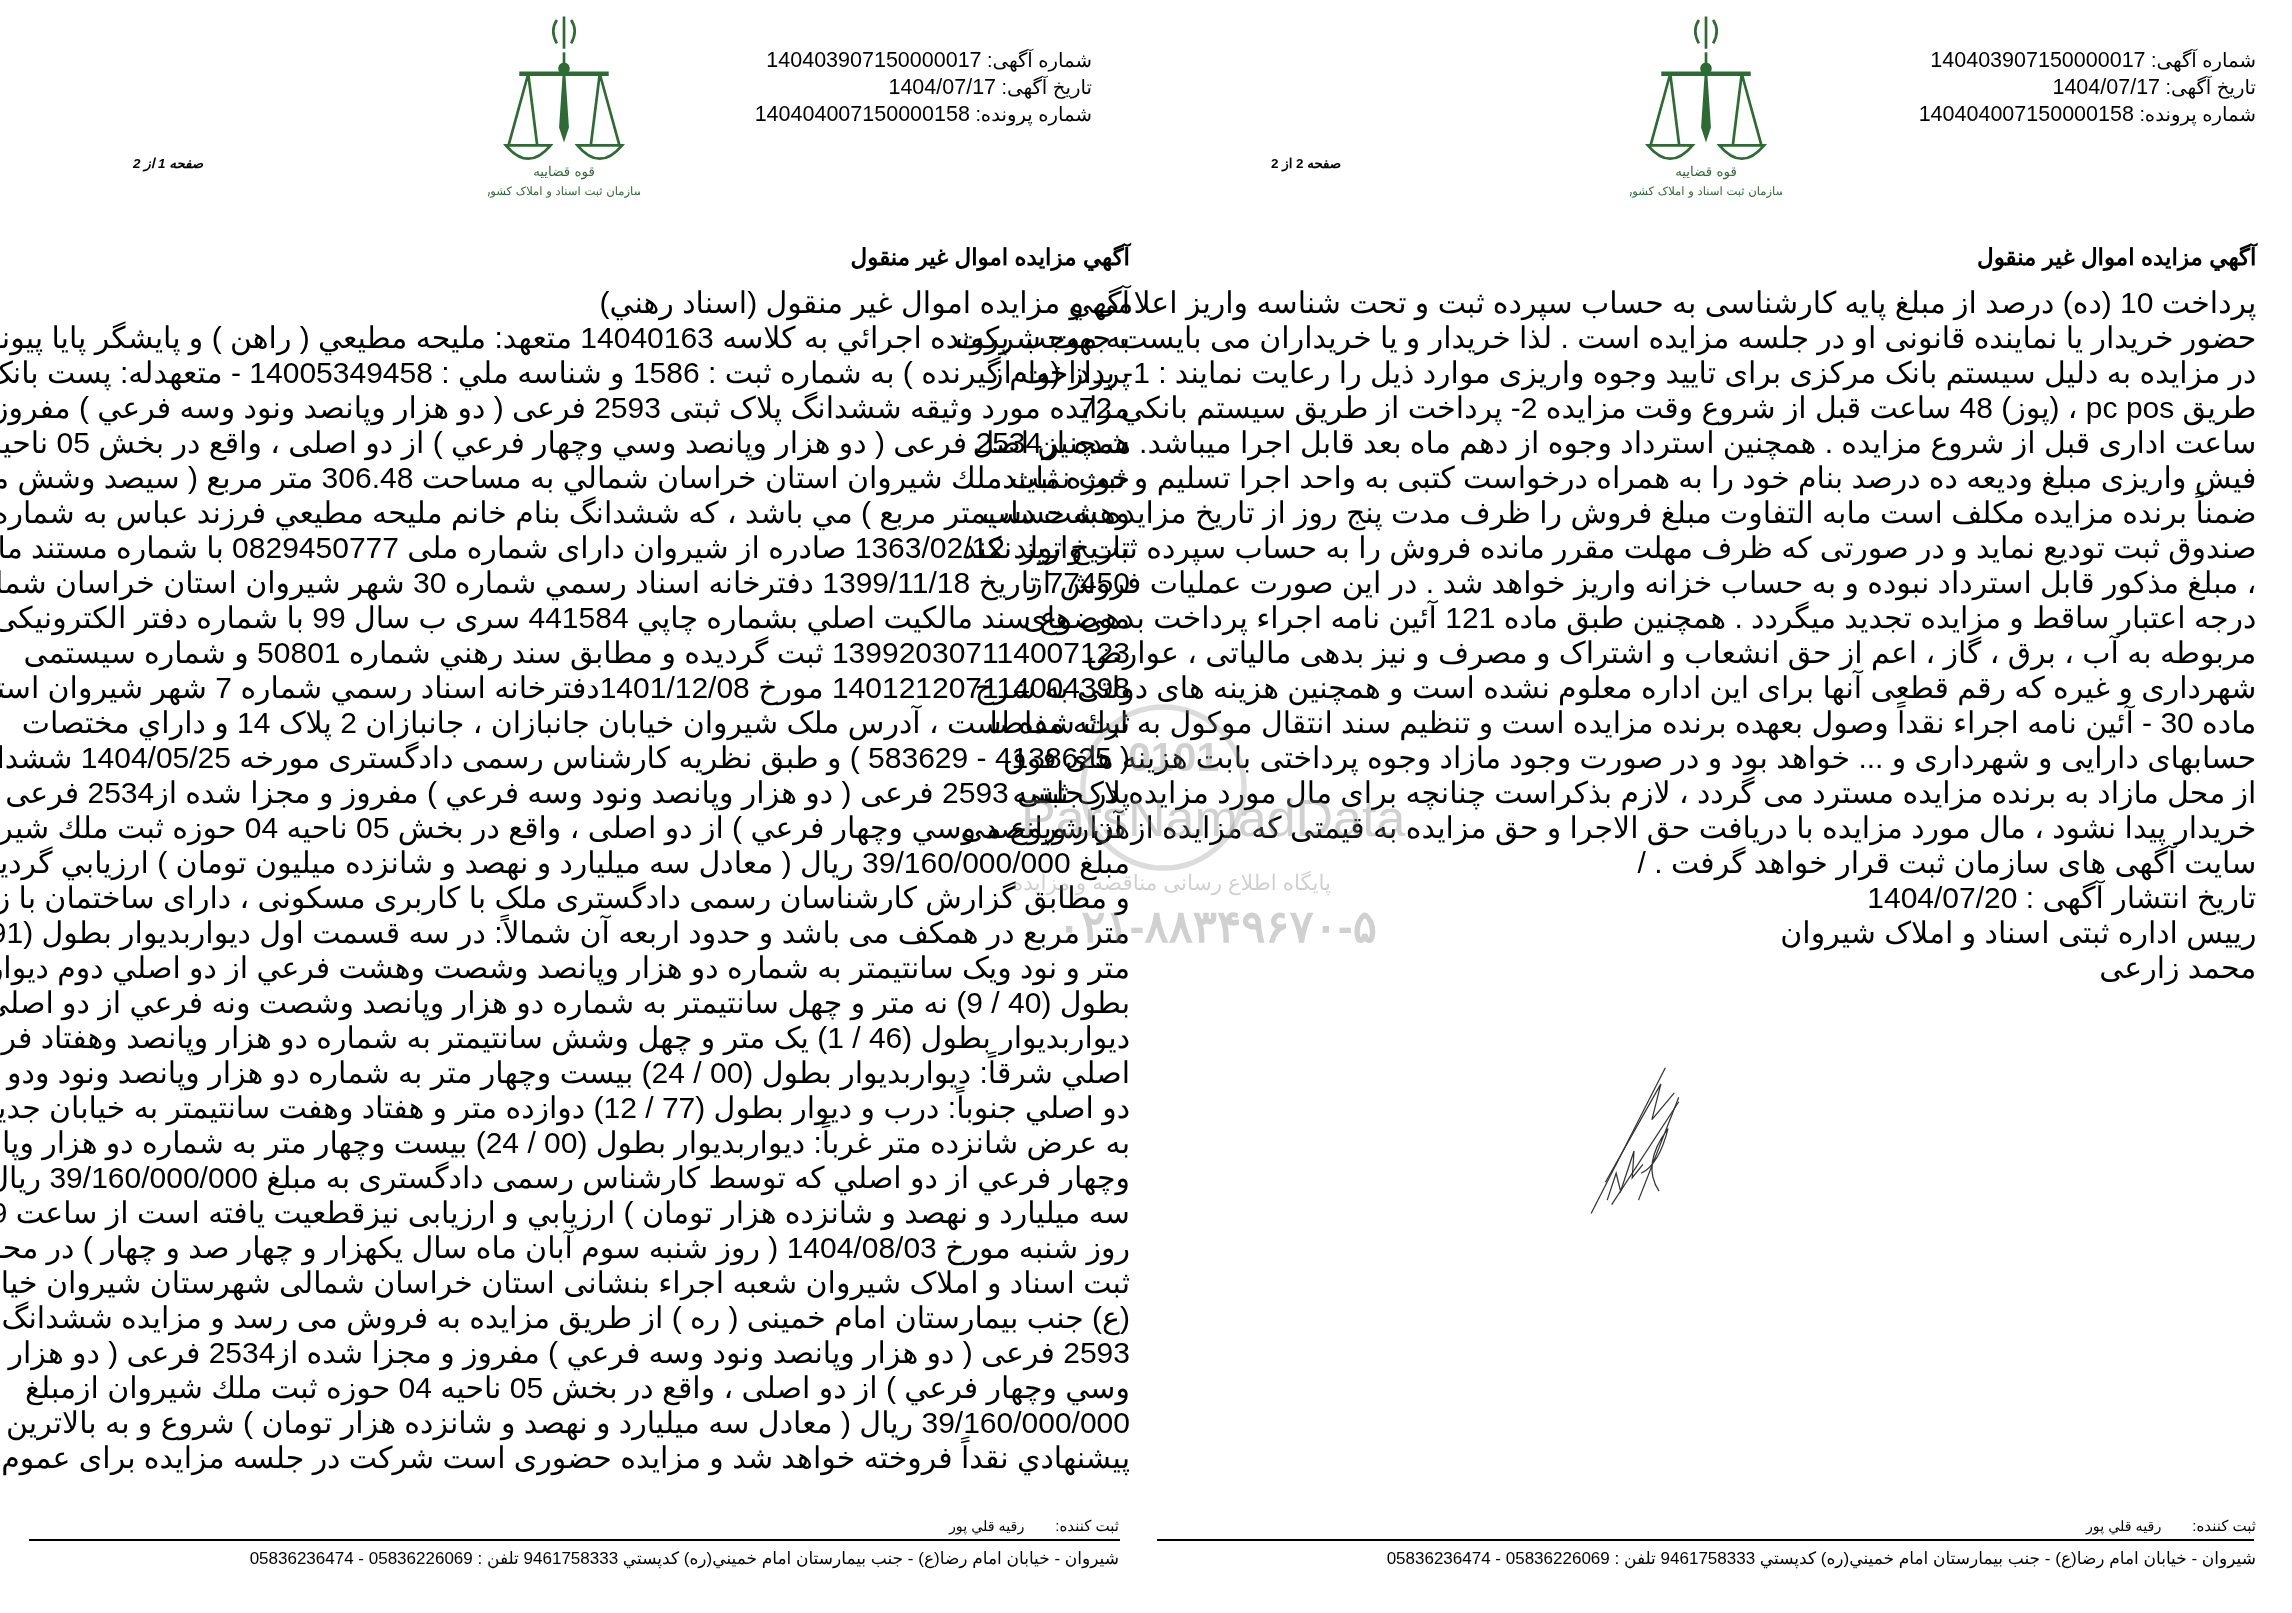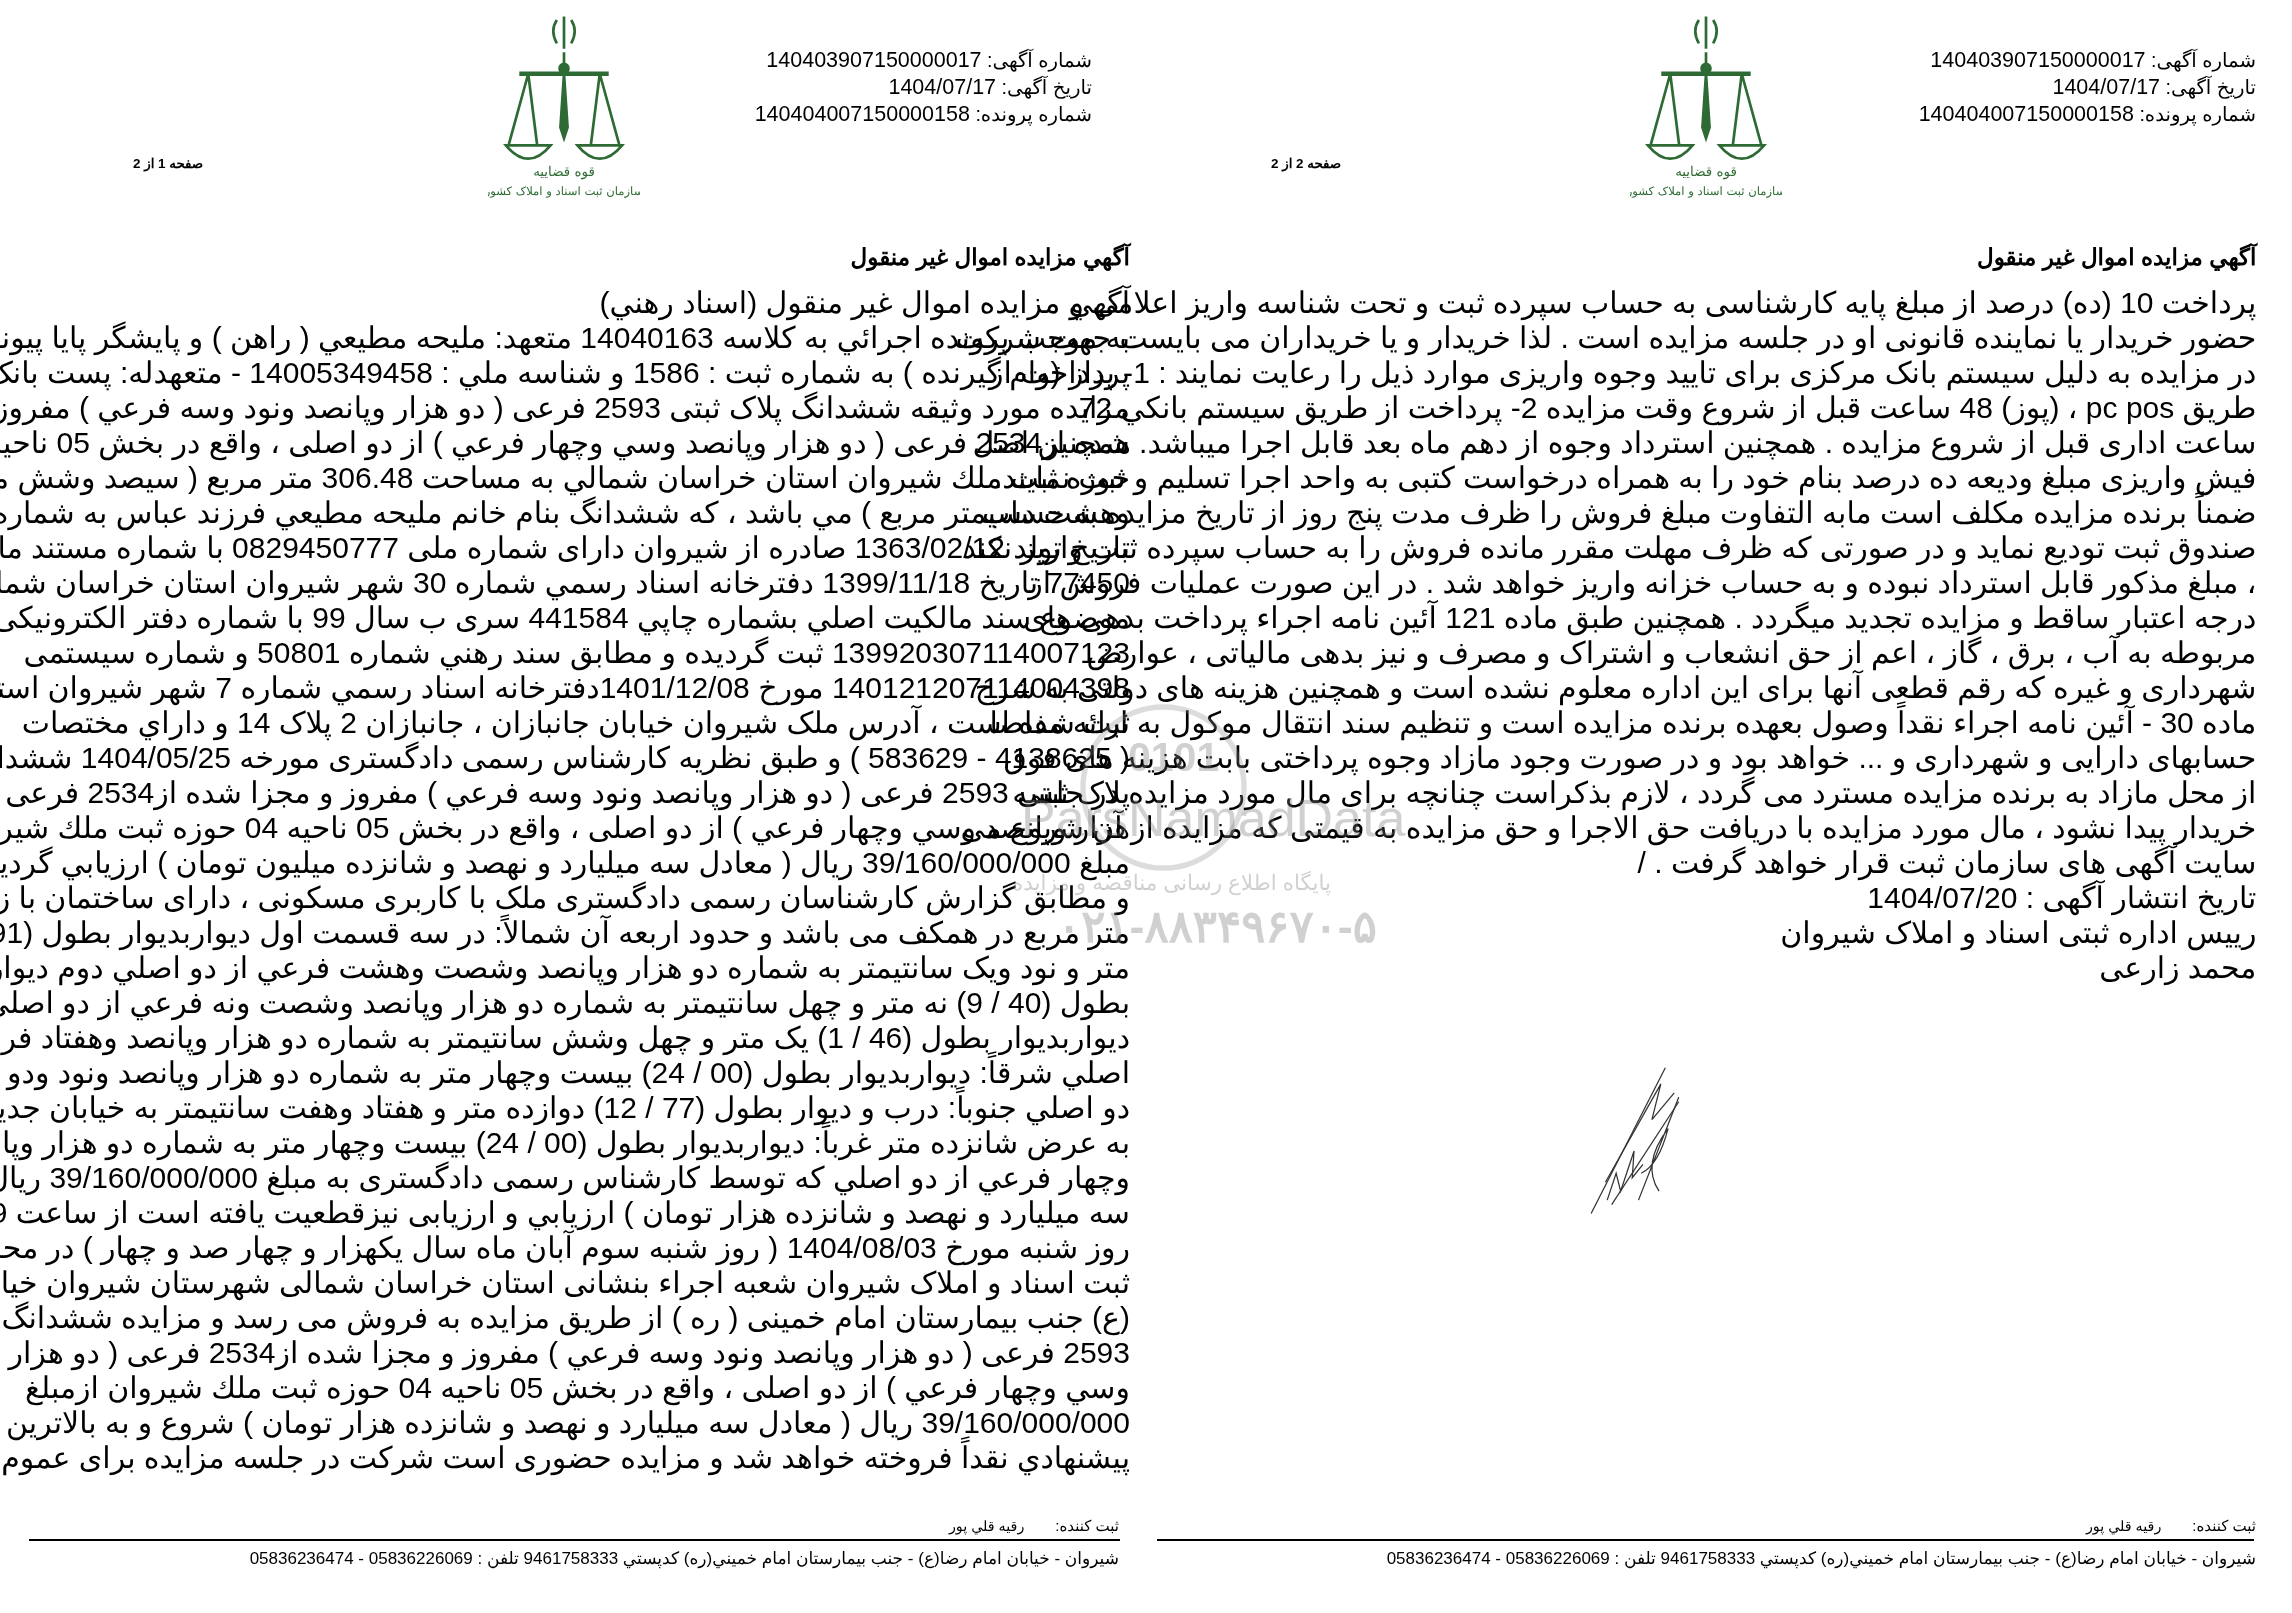--- a/index.html
+++ b/index.html
@@ -54,21 +54,21 @@
         <path d="M85 72 l-4 60 l4 12 l4 -12 z" fill="#2e6b34"></path>
         <path d="M45 72 l-22 80 M45 72 l10 80 M125 72 l-10 80 M125 72 l22 80"></path>
         <path d="M20 152 q25 30 50 0 z"></path>
         <path d="M100 152 q25 30 50 0 z"></path>
       </g>
       <text x="85" y="186" text-anchor="middle" font-family="DejaVu Serif, serif" font-size="15" fill="#2e6b34">قوه قضاییه</text>
       <text x="85" y="208" text-anchor="middle" font-family="DejaVu Serif, serif" font-size="13" fill="#2e6b34">سازمان ثبت اسناد و املاک کشور</text>
     </svg>
   </div>
 
-  <div class="pageno" style="left:133px;">صفحه 1 از 2</div>
+  <div class="pageno" style="left:133px;font-style:italic;">صفحه 1 از 2</div>
 
   <div class="doc-title" style="left:25px;width:1105px;">آگهي مزايده اموال غير منقول</div>
 
   <div class="body" style="left:25px;width:1105px;">
     <span class="line last">آگهي مزايده اموال غير منقول (اسناد رهني)</span>
     <span class="line">به موجب پرونده اجرائي به كلاسه 14040163 متعهد: مليحه مطيعي ( راهن ) و پايشگر پايا پيوند فرا داده</span>
     <span class="line">پرداز (وام گيرنده ) به شماره ثبت : 1586 و شناسه ملي : 14005349458 - متعهدله: پست بانک ،</span>
     <span class="line">مزايده مورد وثيقه ششدانگ پلاک ثبتی 2593 فرعی ( دو هزار وپانصد ونود وسه فرعي ) مفروز و مجزا</span>
     <span class="line">شده از2534 فرعی ( دو هزار وپانصد وسي وچهار فرعي ) از دو اصلی ، واقع در بخش 05 ناحيه 04</span>
     <span class="line">حوزه ثبت ملك شيروان استان خراسان شمالي به مساحت 306.48 متر مربع ( سيصد وشش متر و چهل</span>

